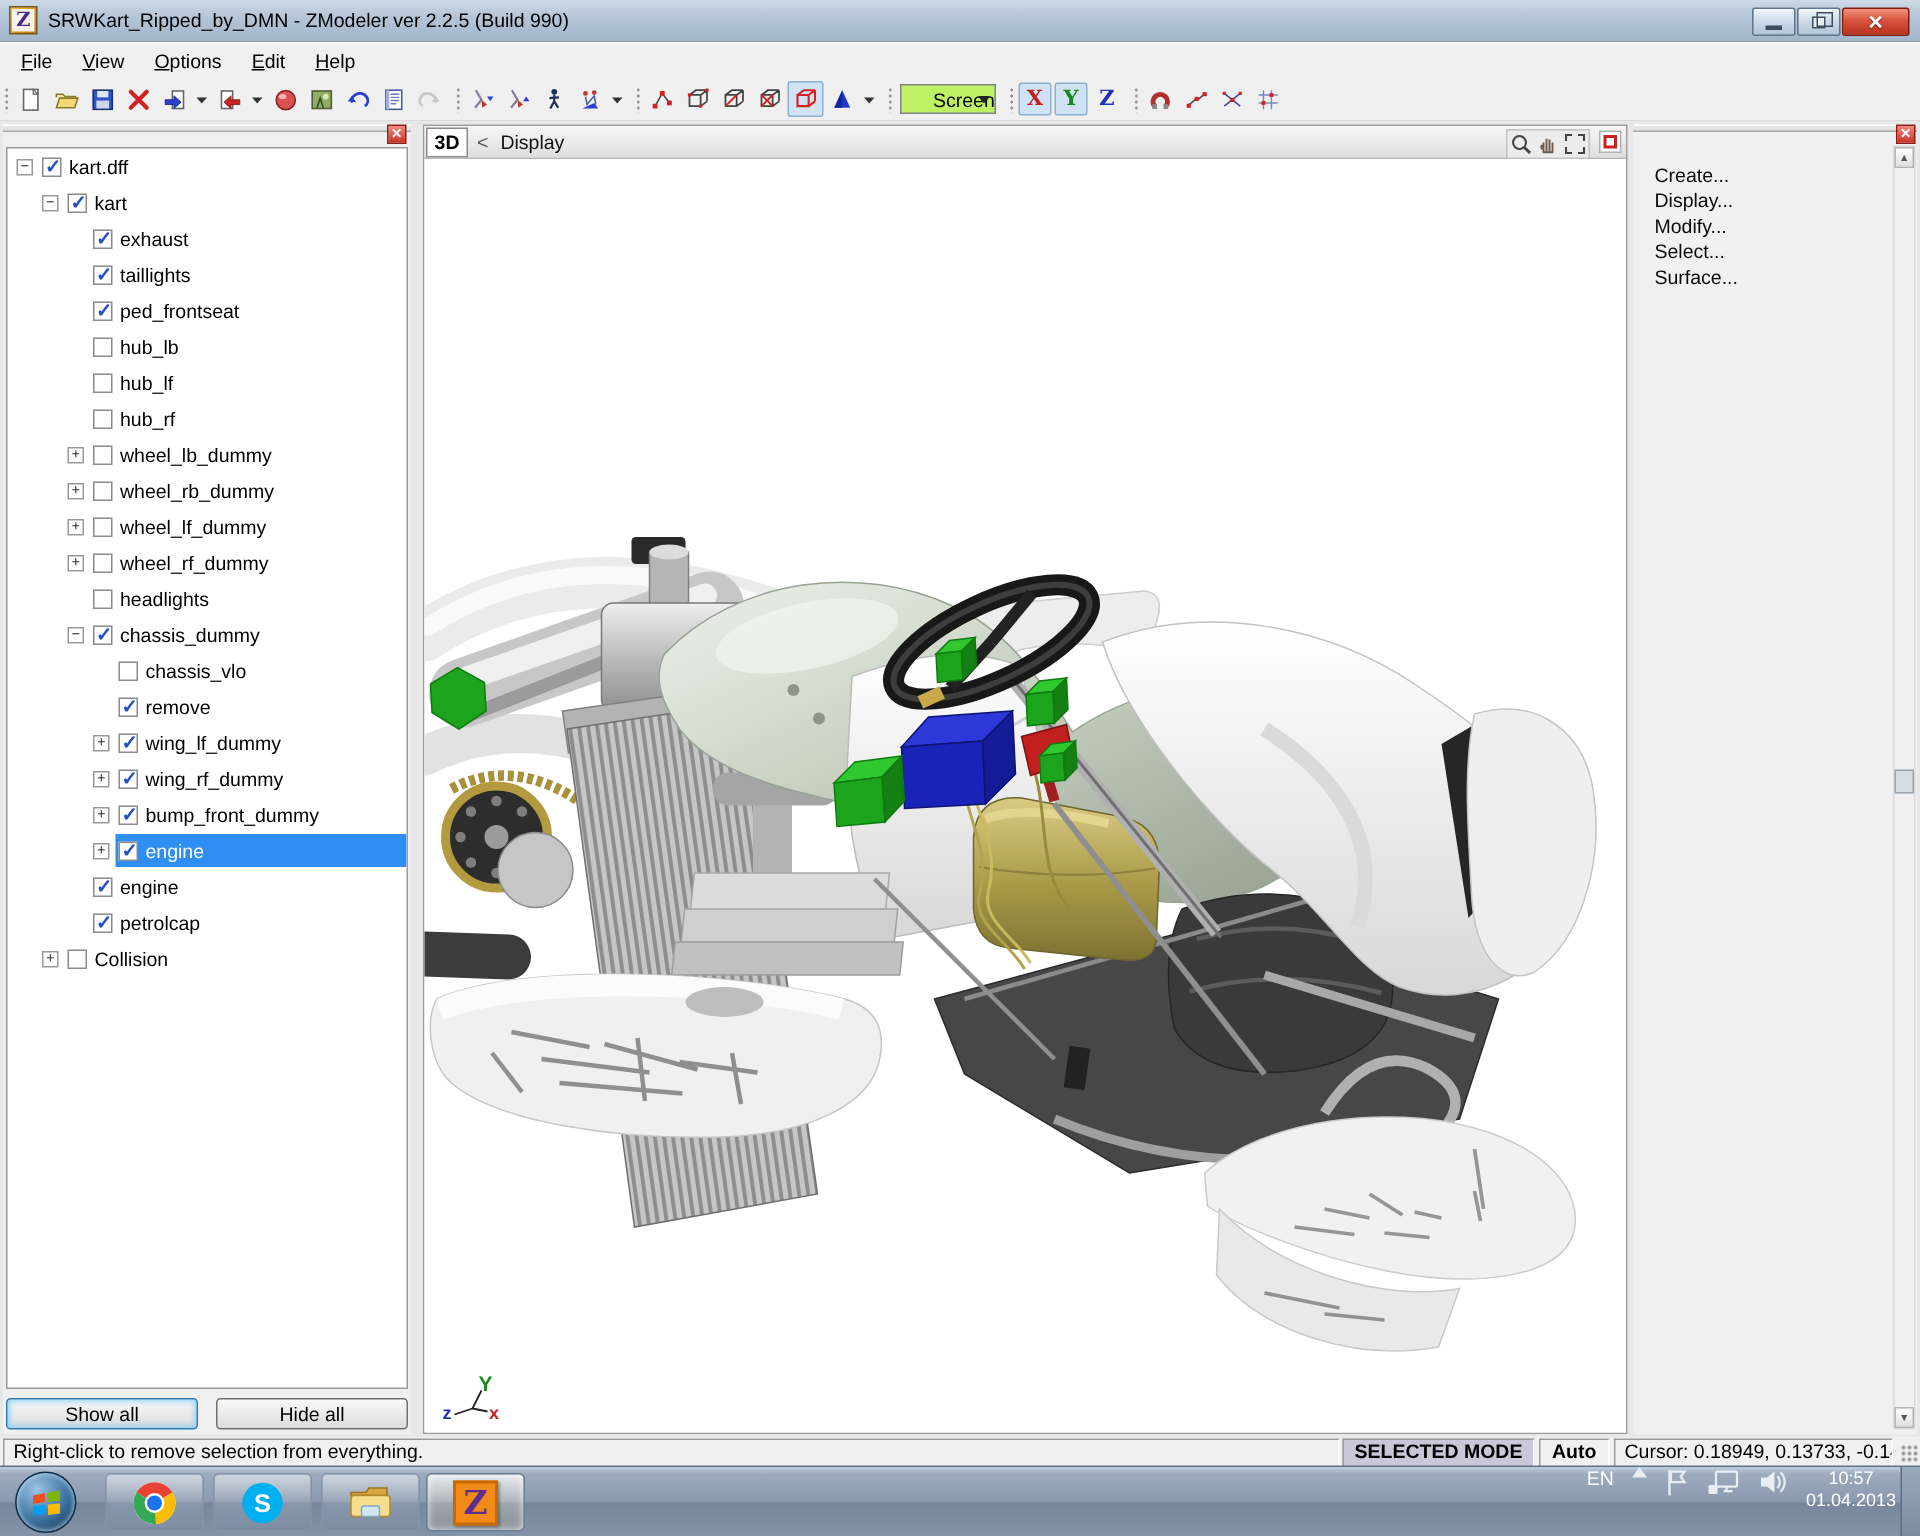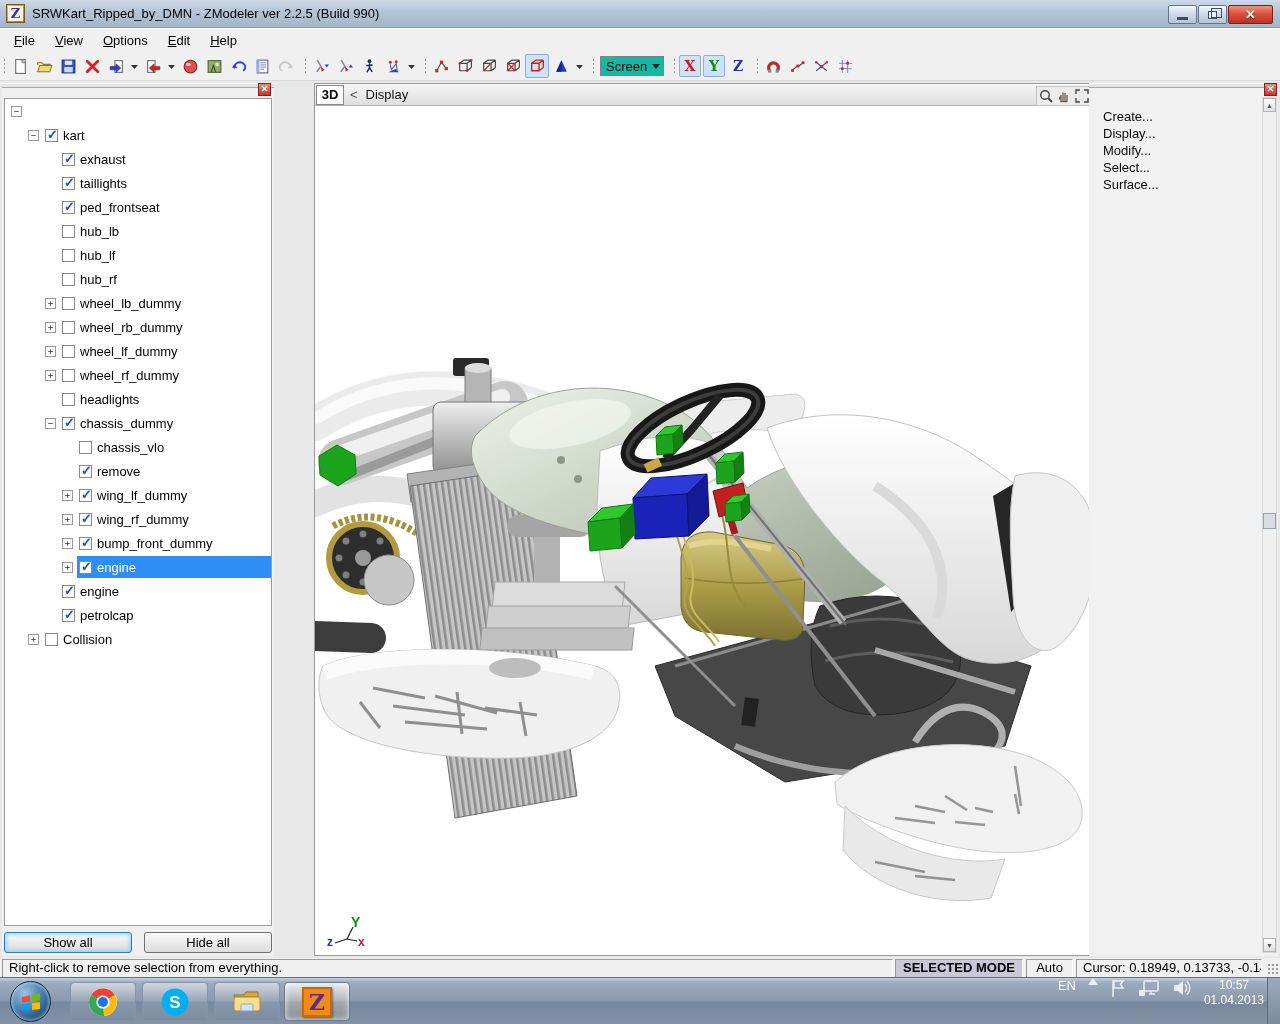--- a/index.html
+++ b/index.html
@@ -37,22 +37,22 @@
   .tb-group:before { content:""; position:absolute; left:3px; top:5px; bottom:5px; width:3px;
     background-image:radial-gradient(#9a9a9a 35%, transparent 40%); background-size:3px 4px; }
   .tb-btn { width:24px; height:24px; border:1px solid transparent; border-radius:2px;
     display:flex; align-items:center; justify-content:center; background:transparent; }
   .tb-btn.pressed { background:#cfe3f5; border-color:#8cb0cf; }
   .tb-btn.disabled { opacity:.45; }
   .tb-caret { width:13px; height:24px; display:flex; align-items:center; justify-content:center; }
   .tb-axis { width:22px; height:22px; margin:0 1px; border:1px solid transparent; border-radius:2px;
     display:flex; align-items:center; justify-content:center; font:bold 14px "DejaVu Serif",serif; }
   .tb-axis.pressed { background:#cfe3f5; border-color:#8cb0cf; }
-  .screen-box { width:64px; height:20px; border:1px solid #828282; background:#14b8a6; display:flex; align-items:center;
-    font-size:13px; padding-left:5px; margin:0 3px; position:relative; }
+  .screen-box { width:64px; height:20px; border:1px solid #828282; background:#bef264; display:flex; align-items:center;
+    font-size:13px; padding-left:21px; margin:0 3px; position:relative; }
   .screen-box .dd { position:absolute; right:3px; top:7px; width:0; height:0;
     border:4px solid transparent; border-top:5px solid #222; }
 
   
   #workarea { position:absolute; left:0; top:81px; width:1280px; height:877px; background:#e8e8e8; }
   .panel-handle { height:5px; border-top:1px solid #fff; border-bottom:1px solid #a8a8a8; background:#e4e4e4; }
   .red-x { width:13px; height:13px; background:linear-gradient(#ef8a80,#ca3327); border:1px solid #8e1e14;
     color:#fff; font:bold 9px/11px "Liberation Sans",sans-serif; text-align:center; }
 
   
@@ -67,21 +67,21 @@
   .tree-hl { display:flex; align-items:center; flex:1; height:22px; padding-left:2px; gap:5px; }
   .tree-hl.selected { background:#2e8ef3; color:#fff; }
   .cbx { width:13px; height:13px; min-width:13px; border:1px solid #8a8a8a; background:#fff; position:relative; }
   .cbx.on:after { content:"\2713"; position:absolute; left:1px; top:-3px; color:#2050c8; font-weight:bold; font-size:13px; }
   #tree-buttons { position:absolute; left:2px; bottom:3px; width:268px; display:flex; justify-content:space-between; }
   .panel-btn { width:128px; height:21px; border-radius:3px; font-size:13px; text-align:center; line-height:19px;
     background:linear-gradient(#fafafa,#dcdcdc); border:1px solid #707070; }
   .panel-btn.default { border-color:#2f7cb5; box-shadow:inset 0 0 4px 1px #7fd0f5; }
 
   
-  #viewport { position:absolute; left:282px; top:2px; width:803px; height:873px; background:#fff; border:1px solid #9a9a9a;margin-left:32px; }
+  #viewport { position:absolute; left:282px; top:2px; width:803px; height:873px; background:#fff; border:1px solid #9a9a9a; }
   #vp-header { position:absolute; left:0; top:0; width:100%; height:22px;
     background:linear-gradient(#f6f6f6,#dedede); border-bottom:1px solid #b5b5b5; display:flex; align-items:center; }
   #vp-3d { width:28px; height:20px; background:#fff; border:1px solid #8a8a8a; font:bold 13px/18px "Liberation Sans",sans-serif;
     text-align:center; margin:0 6px 0 1px; }
   #vp-back { color:#555; font-size:13px; margin-right:8px; }
   #vp-title { font-size:13px; color:#111; }
   #vp-tools { position:absolute; right:24px; top:2px; display:flex; gap:2px; border:1px solid #c2c2c2; background:#ececec; padding:1px; }
   .vp-ico { width:16px; height:16px; display:flex; align-items:center; justify-content:center; }
   #vp-redsq { position:absolute; right:3px; top:3px; width:15px; height:15px; background:#fff; border:1px solid #b0b0b0;
     display:flex; align-items:center; justify-content:center; }
@@ -98,21 +98,21 @@
   .sb-arrow { position:absolute; left:0; width:13px; height:14px; background:linear-gradient(#fdfdfd,#dfdfdf);
     border:1px solid #b5b5b5; text-align:center; font-size:7px; line-height:13px; color:#555; }
   #sb-thumb { position:absolute; left:0; top:415px; width:13px; height:16px; background:#d7dde3; border:1px solid #9aa4ae; }
 
   
   #statusbar { position:absolute; left:0; top:958px; width:1280px; height:19px; background:#f0f0f0; font-size:13px; }
   .st-cell { position:absolute; top:1px; height:31px; border:1px solid; border-color:#9a9a9a #fdfdfd #fdfdfd #9a9a9a;
     padding:0 6px; line-height:15px; white-space:nowrap; overflow:hidden; }
   #st-msg { left:2px; width:891px; }
   #st-mode { left:895px; width:128px; background:#c9c7d8; font-weight:bold; text-align:center; }
-  #st-auto { left:1026px; width:47px; font-weight:normal; text-align:center; }
+  #st-auto { left:1026px; width:47px; font-weight:bold; text-align:center; }
   #st-cursor { left:1076px; width:186px; }
   #st-grip { position:absolute; right:1px; top:5px; width:12px; height:12px;
     background-image:radial-gradient(#9a9a9a 40%, transparent 45%); background-size:4px 4px; }
 
   
   #taskbar { position:absolute; left:0; top:977px; width:1280px; height:47px;
     background:linear-gradient(#c3cedb,#9dabbd 10%,#8a99ae 50%,#76879d 52%,#8493a7);
     border-top:1px solid #5f7084; }
   #start-orb { position:absolute; left:10px; top:3px; width:41px; height:41px; border-radius:50%;
     background:radial-gradient(circle at 35% 28%, #9cc4e4, #3a6f9e 55%, #16344f 90%);
@@ -367,20 +367,24 @@
     </div>
 
   <div id="workarea">
 
     <div id="left-panel">
       <div class="panel-handle"></div>
       <div id="left-close" class="red-x">✕</div>
       <div id="tree-box">
           <div class="tree-row" style="padding-left: 6px;">
             <div class="tree-exp">−</div>
+            <div class="tree-hl">
+              <div class="cbx on"></div>
+              <span>kart.dff</span>
+            </div>
           </div>
           <div class="tree-row" style="padding-left: 23px;">
             <div class="tree-exp">−</div>
             <div class="tree-hl">
               <div class="cbx on"></div>
               <span>kart</span>
             </div>
           </div>
           <div class="tree-row" style="padding-left: 40px;">
             <div class="tree-exp none"></div>

